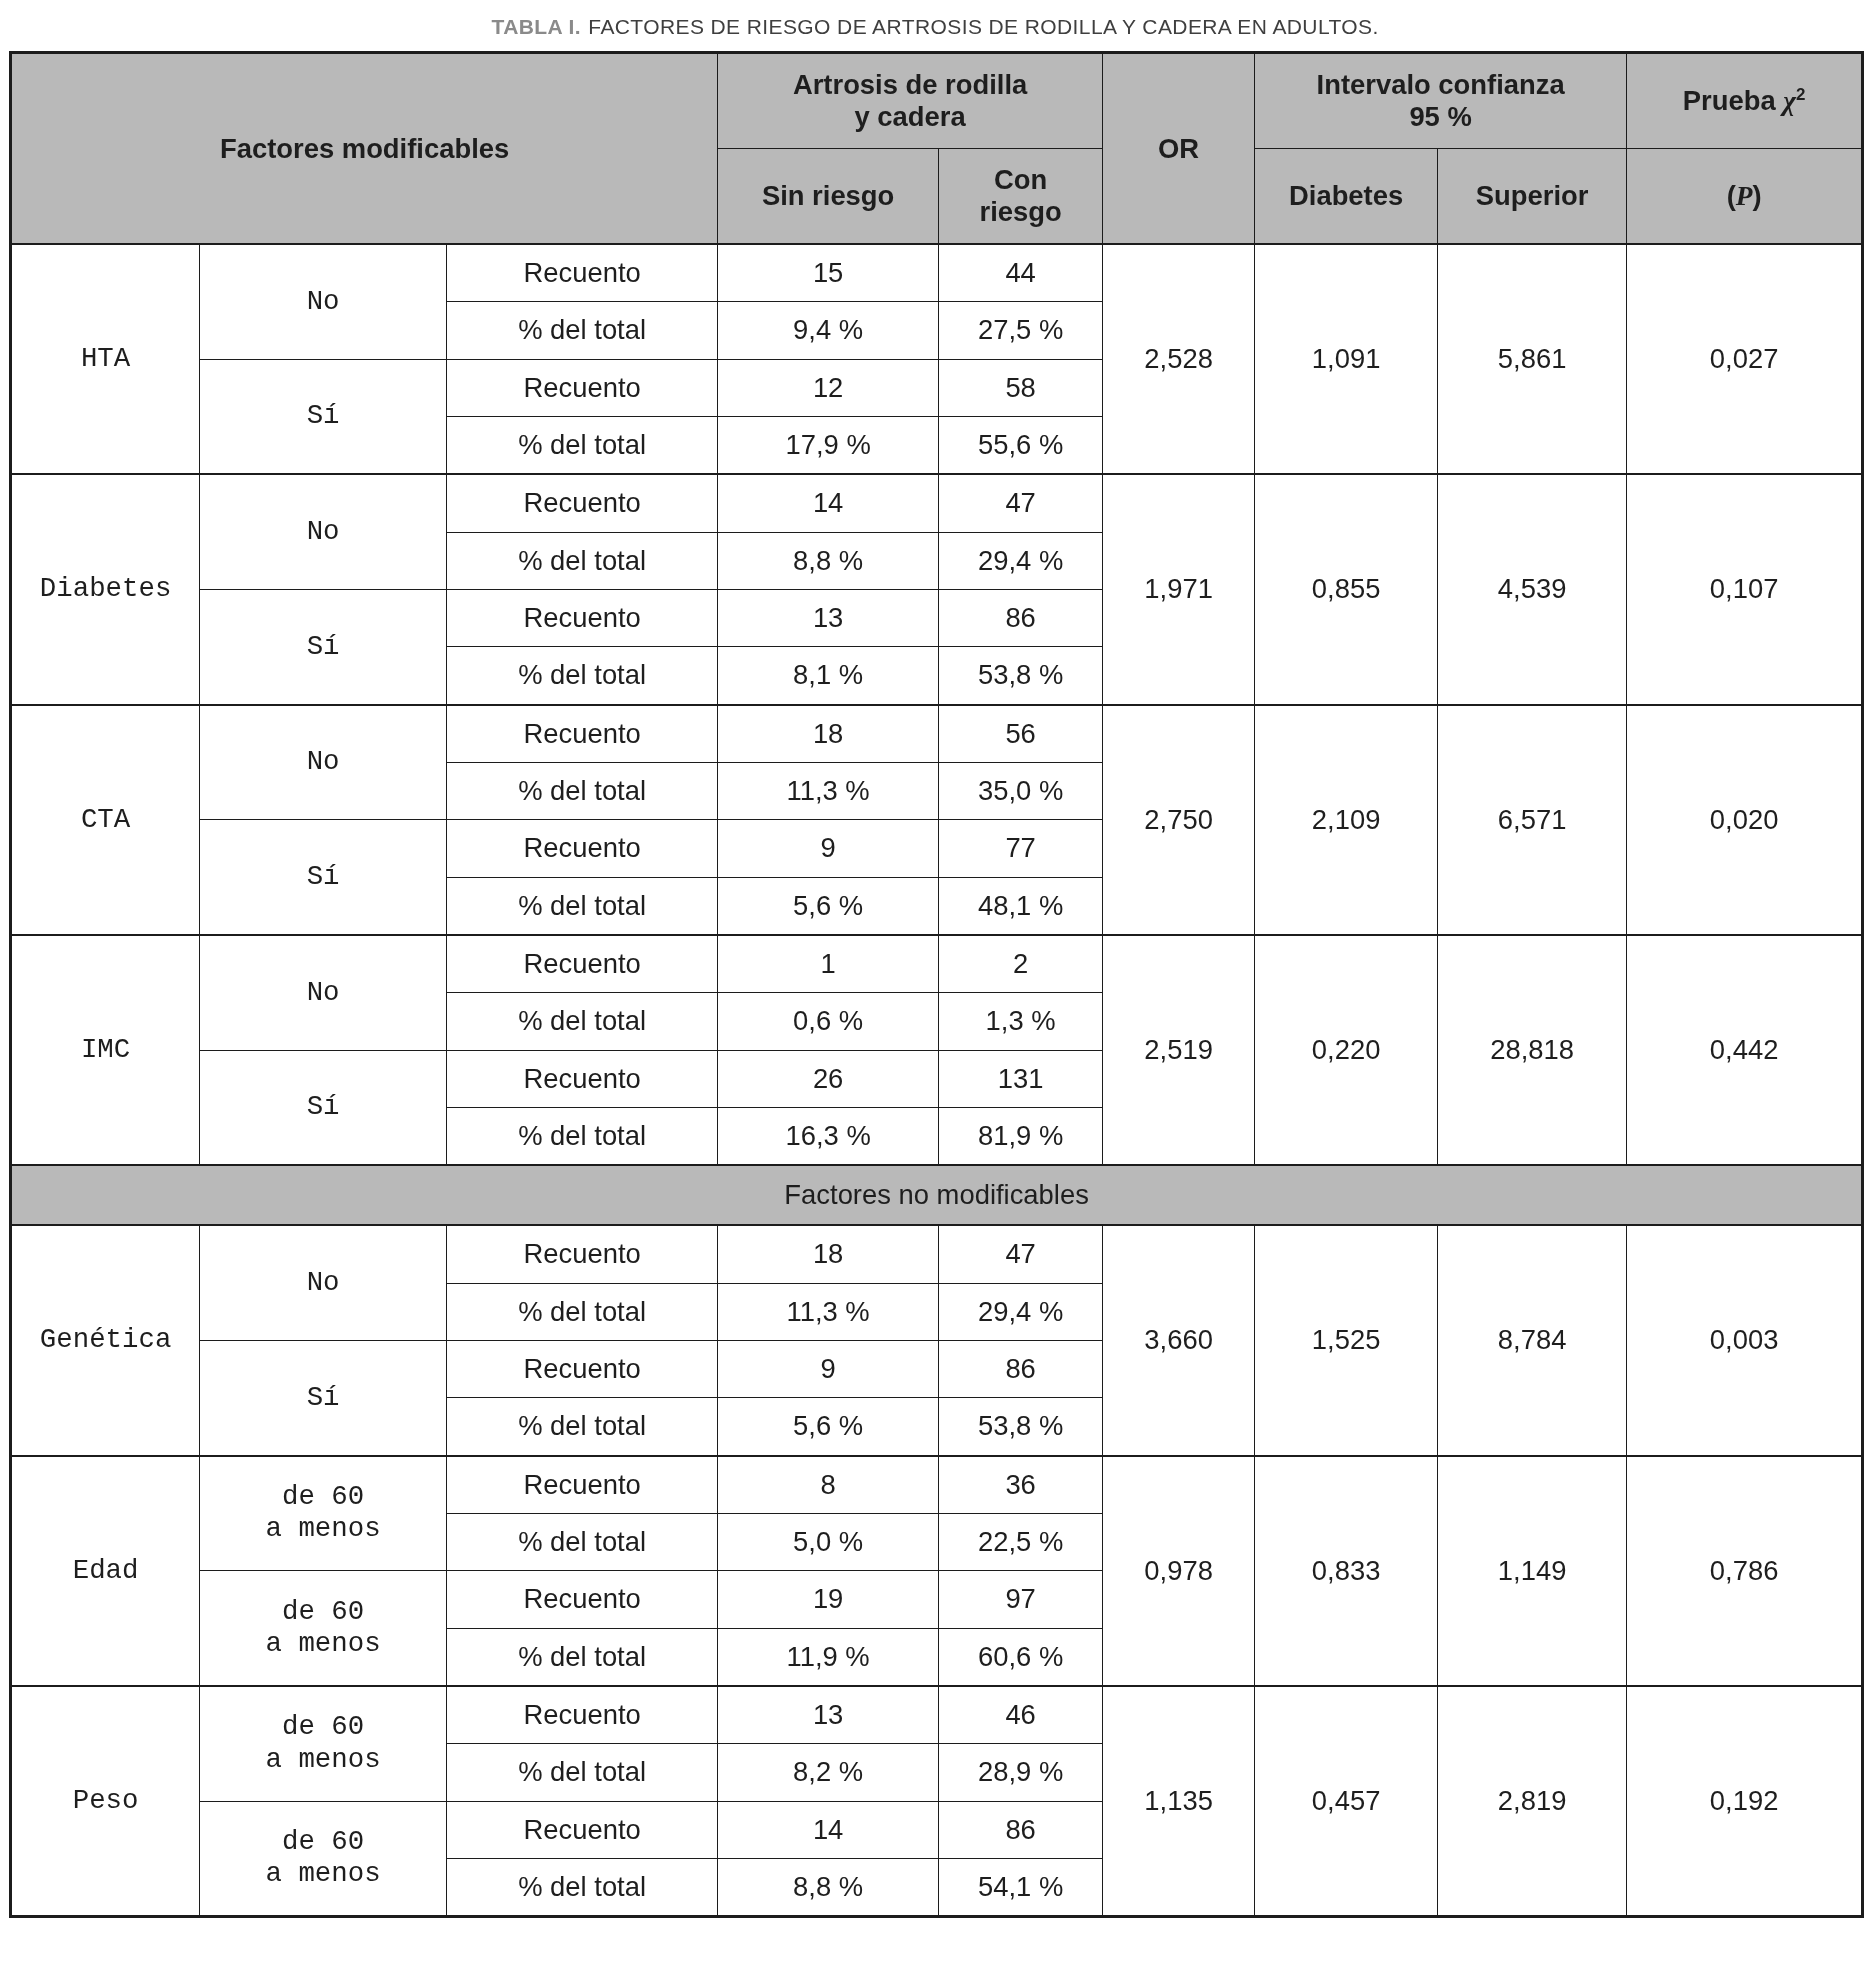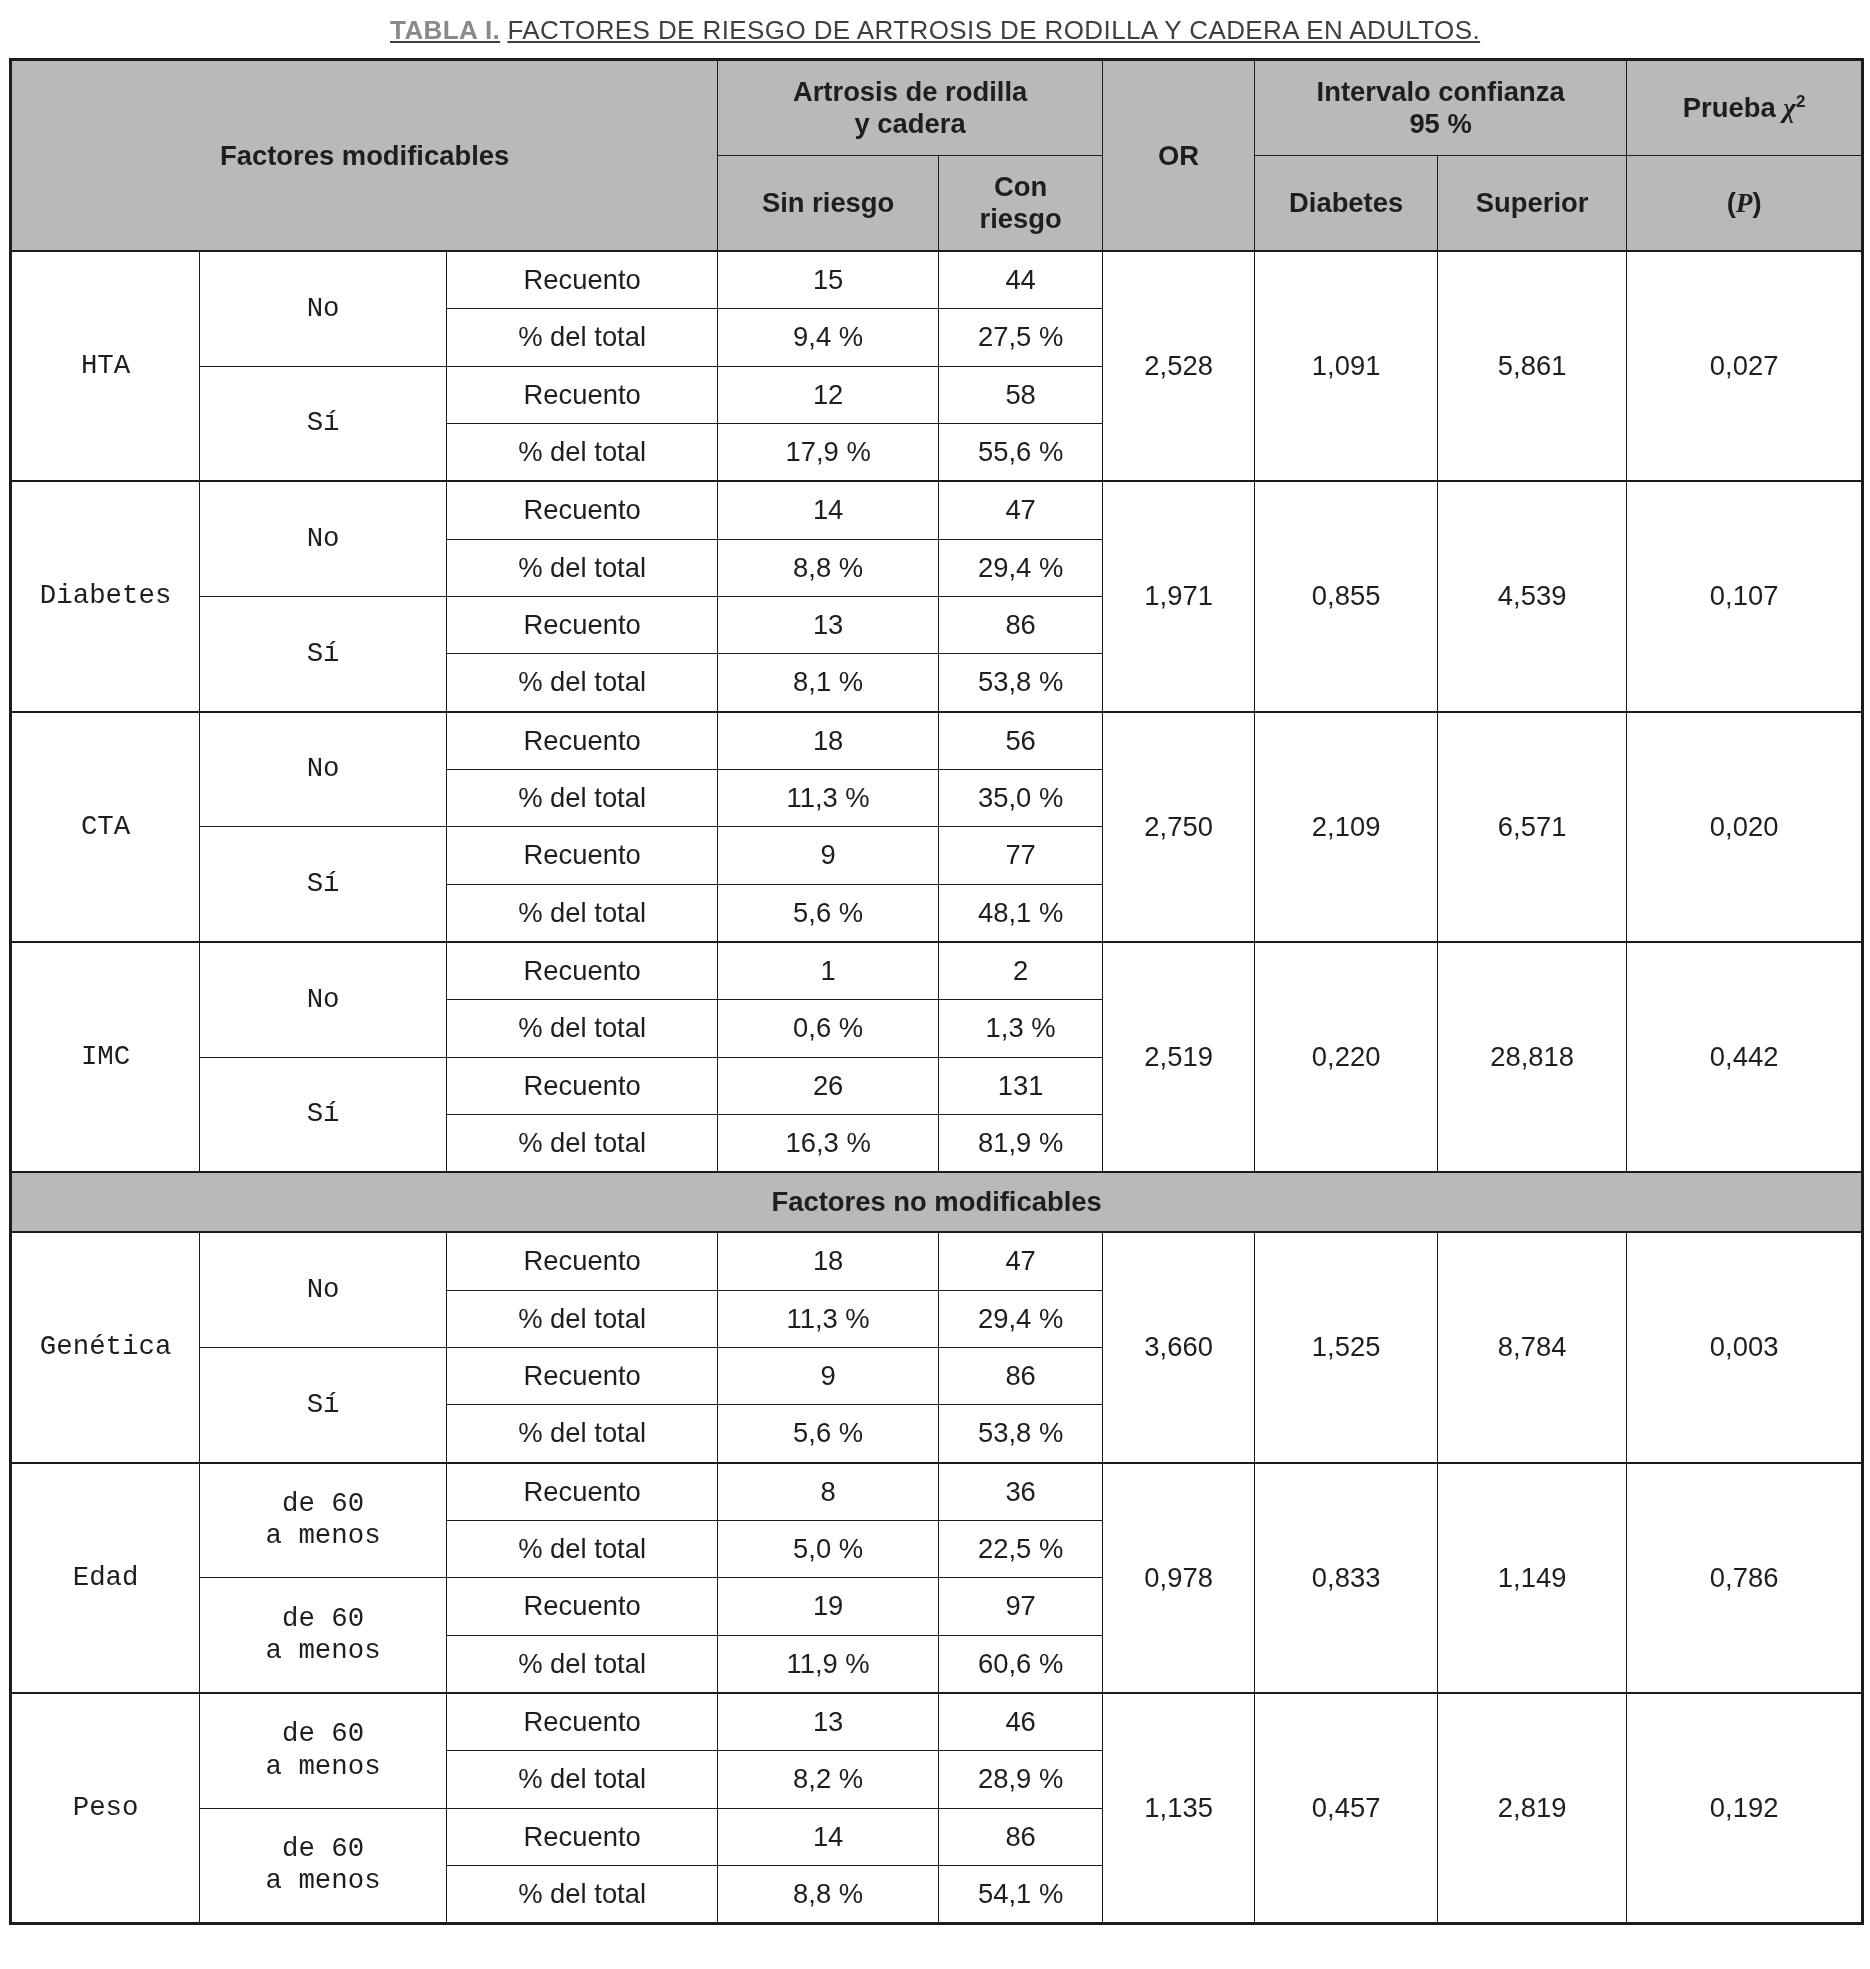--- a/index.html
+++ b/index.html
@@ -15,27 +15,26 @@
     width:1870px;
     min-height:1970px;
     background:#ffffff;
     font-family:"Liberation Sans", sans-serif;
     color:var(--body-text);
     padding:7.3px 9.1px;
   }
   .page-title{
     width:1852px;
     text-align:center;
-    font-size:26px;
+    font-size:21px;
     font-weight:400;
     color:var(--title-text);
     letter-spacing:0.4px;
     margin:7.3px 0 12.8px 0;
     white-space:nowrap;
-    text-decoration:underline;
   }
   .page-title .title-tag{
     font-weight:700;
     color:var(--title-tag);
     margin-right:7.3px;
   }
   table.data-table{
     border-collapse:collapse;
     table-layout:fixed;
     width:1852px;
@@ -52,21 +51,21 @@
   }
   thead th{
     background:var(--header-bg);
     font-weight:700;
     white-space:pre-line;
     padding:14.6px 7.3px;
   }
   tbody{border:2.7px solid var(--border);}
   td.section{
     background:var(--header-bg);
-    font-weight:700;
+    font-weight:400;
     padding:12.8px 7.3px;
   }
   td.c-factor, td.c-level{white-space:pre-line;font-family:Liberation Mono, monospace;}
   sup{font-size:.62em; vertical-align:super; line-height:0;}
   em.var{font-style:italic; font-family:"Liberation Serif", serif; font-weight:700;}
 </style>
 </head>
 <body>
 
 <div class="page-title">

